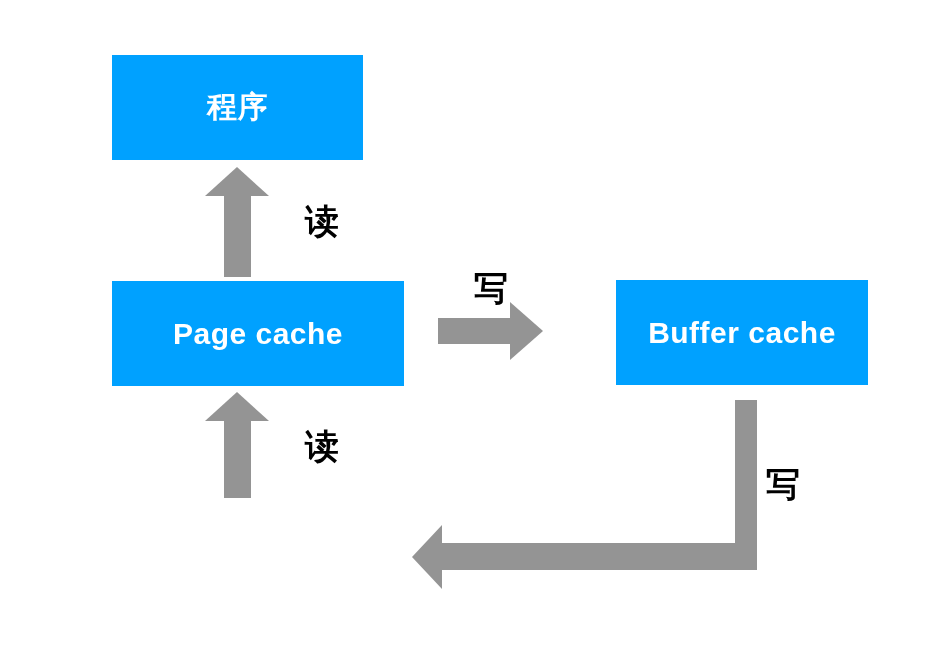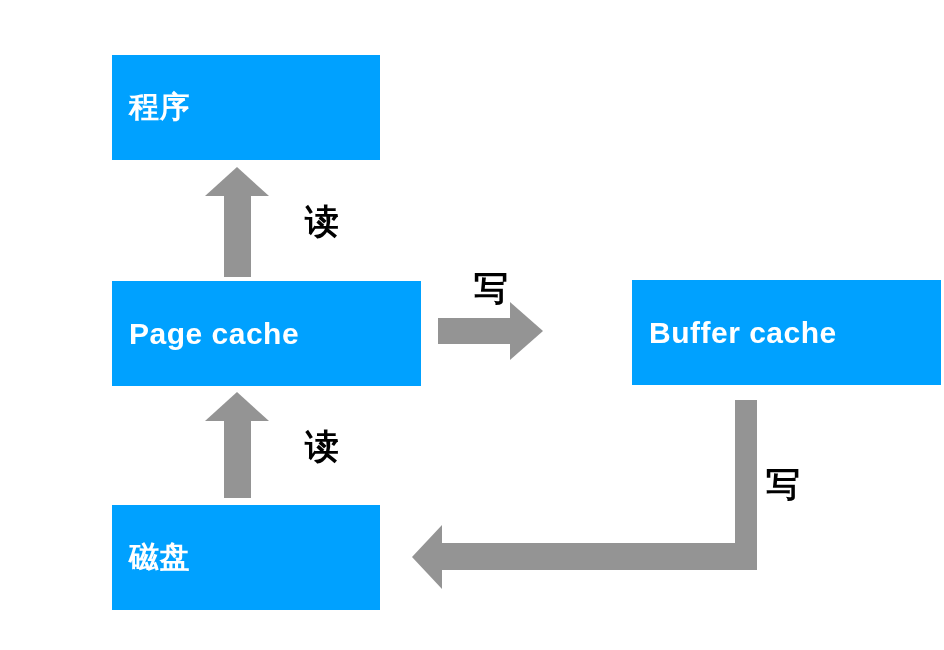--- a/index.html
+++ b/index.html
@@ -14,29 +14,28 @@
     background: var(--canvas-bg, #ffffff);
     overflow: hidden;
   }
   
   .box {
     position: absolute;
     background: var(--box-fill, #00A1FF);
     color: var(--box-text, #ffffff);
     display: flex;
     align-items: center;
-    justify-content: flex-start;
+    justify-content: center;
     font-weight: bold;
     font-size: 30px;
     letter-spacing: 0.5px;
-    padding-left: 17px;
   }
   .box-program  { left: 112px; top:  55px; width: 251px; height: 105px; }
   .box-page     { left: 112px; top: 281px; width: 292px; height: 105px; }
-  .box-buffer   { left: 632px; top: 280px; width: 292px; height: 105px; }
+  .box-buffer   { left: 616px; top: 280px; width: 252px; height: 105px; }
   .box-disk     { left: 112px; top: 505px; width: 251px; height: 105px; }
 
   
   .shaft { position: absolute; background: var(--arrow, #949494); }
   .tri   { position: absolute; width: 0; height: 0; }
 
   
   .a1-shaft { left: 224px; top: 195px; width: 27px; height: 82px; }
   .a1-head  { left: 205px; top: 167px;
               border-left: 32px solid transparent;
@@ -86,23 +85,20 @@
 
   <div class="box box-program">
     <span>程序</span>
   </div>
   <div class="box box-page">
     <span>Page cache</span>
   </div>
   <div class="box box-buffer">
     <span>Buffer cache</span>
   </div>
-  <div class="box box-disk">
-    <span>磁盘</span>
-  </div>
 
   <div class="tri a1-head"></div>
   <div class="shaft a1-shaft"></div>
 
   <div class="tri a2-head"></div>
   <div class="shaft a2-shaft"></div>
 
   <div class="shaft a3-shaft"></div>
   <div class="tri a3-head"></div>
 

